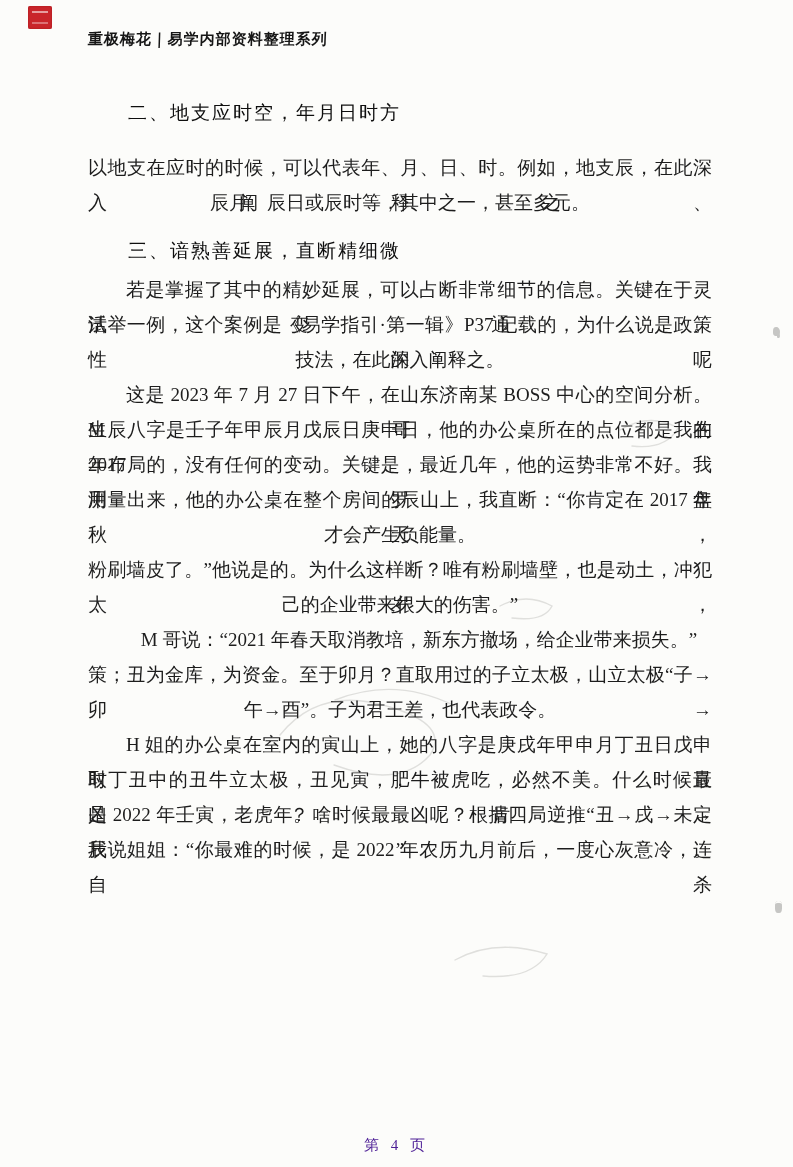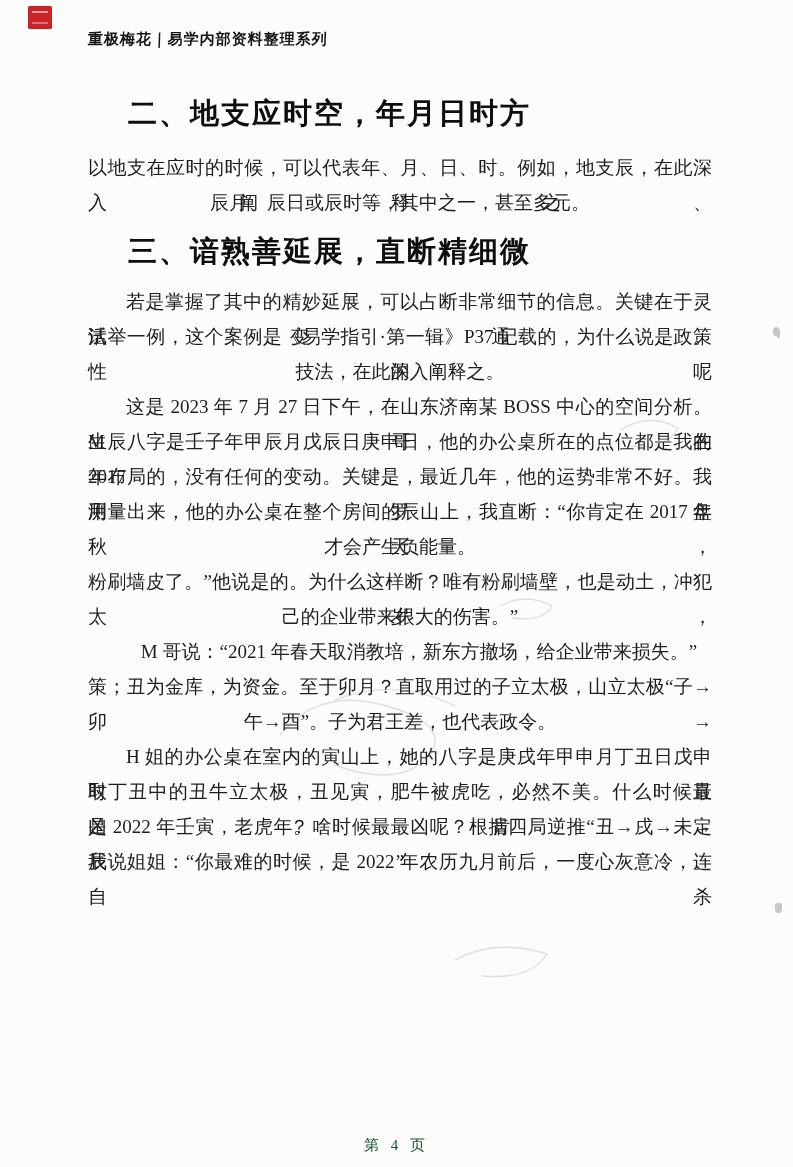--- a/index.html
+++ b/index.html
@@ -39,50 +39,50 @@
     transform:skewX(-2deg);
     white-space:nowrap;
   }
   
   .content{
     position:absolute;top:98px;left:88px;width:624px;
     font-size:19px;
     color:#1d1d1d;
   }
   .sec-heading{
-    font-size:29px;
-    font-weight:bold;
+    font-size:19px;
+    font-weight:normal;
     color:#0e0e0e;
     line-height:30px;
     text-indent:40px;
     letter-spacing:2px;
     margin:0 0 22px 0;
     white-space:nowrap;
   }
-  .sec-heading.second{margin:16px 0 18px 0;}
+  .sec-heading.second{margin:16px 0 6px 0;}
   .ln{
     line-height:35px;
     height:35px;
     text-align:center;
     white-space:nowrap;
   }
   .ln.j{
     white-space:normal;
     text-align:justify;
     text-align-last:justify;
     text-justify:inter-ideograph;
   }
   .ln.fi{text-indent:38px;}
   
   .footer{
     position:absolute;left:0;top:1136px;width:793px;
     text-align:center;
     font-size:15px;
     letter-spacing:4px;
-    color:#14532d;
+    color:#4c1d95;
   }
   
   .smudge{
     position:absolute;
     width:7px;height:9px;
     background:#9a9a98;
     opacity:.55;
     border-radius:45% 55% 50% 40%;
   }
   .smudge.s1{left:773px;top:327px;box-shadow:2px 4px 0 -2px #9a9a98;}

